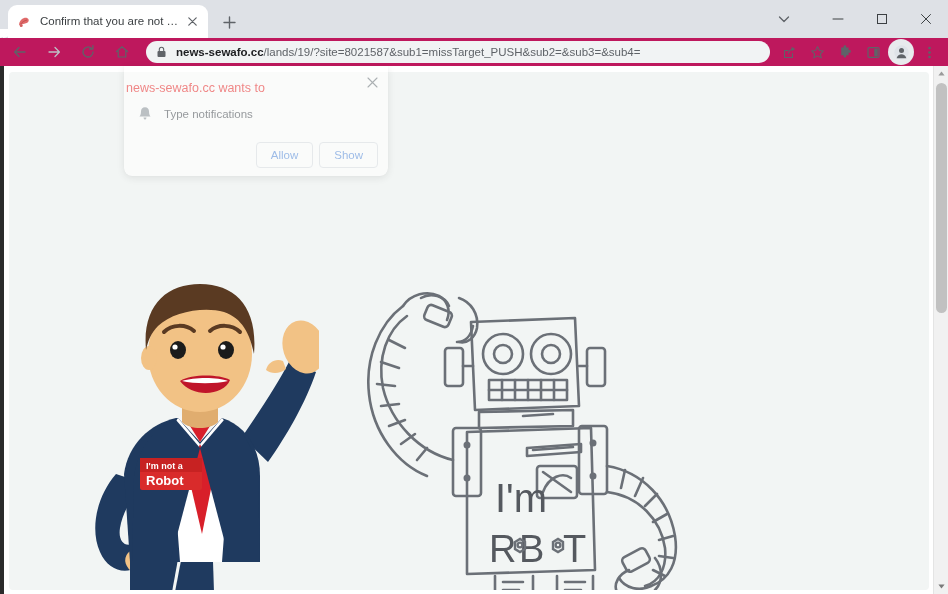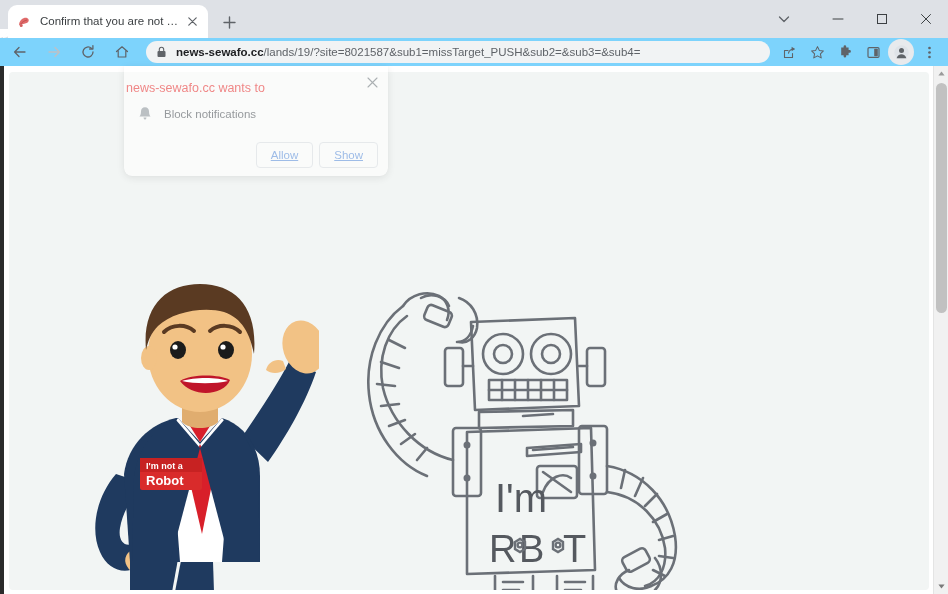--- a/index.html
+++ b/index.html
@@ -78,21 +78,21 @@
     position: absolute; right: 148px; top: 0;
     width: 32px; height: 38px;
     display: flex; align-items: center; justify-content: center;
     cursor: pointer;
   }
 
   
   #toolbar {
     position: absolute; left: 0; top: 38px;
     width: 948px; height: 28px;
-    background: #7dd3fc;
+    background: #be185d;
     display: flex; align-items: center;
   }
   .nav-btn {
     width: 28px; height: 28px; margin-left: 6px;
     display: flex; align-items: center; justify-content: center;
     border-radius: 50%;
     cursor: pointer;
   }
   #omnibox {
     flex: 1 1 auto;
@@ -218,21 +218,20 @@
   .perm-btn {
     height: 26px;
     padding: 0 14px;
     display: flex; align-items: center; justify-content: center;
     font-size: 11.5px;
     border-radius: 4px;
     border: 1px solid #dadce0;
     background: #ffffff;
     color: #6b9ae0;
     cursor: pointer;
-    text-decoration: underline;
   }
   #allow-button { border-color: #e0e3e7; }
   #block-button { border-color: #e0e3e7; }
 </style>
 </head>
 <body>
 
 <div id="browser-window">
 
   <div id="tab-strip">
@@ -514,21 +513,21 @@
 
   <div id="permission-bubble">
     <div id="permission-title">news-sewafo.cc wants to</div>
     <div id="permission-row">
       <span id="bell-icon">
         <svg width="14" height="15" viewBox="0 0 14 15">
           <path d="M7 1.2 C4.4 1.2, 3 3, 3 5.4 C3 8.6, 2 9.6, 1.4 10.6 L12.6 10.6 C12 9.6, 11 8.6, 11 5.4 C11 3, 9.6 1.2, 7 1.2 Z" fill="#9aa0a6"></path>
           <path d="M5.5 11.6 C5.7 13, 6.3 13.6, 7 13.6 C7.7 13.6, 8.3 13, 8.5 11.6 Z" fill="#9aa0a6"></path>
         </svg>
       </span>
-      <span id="permission-option">Block notifications</span>
+      <span id="permission-option">Type notifications</span>
     </div>
     <div id="permission-close">
       <svg width="11" height="11" viewBox="0 0 11 11">
         <path d="M1 1 L10 10 M10 1 L1 10" stroke="#80868b" stroke-width="1.1" stroke-linecap="round"></path>
       </svg>
     </div>
     <div id="permission-actions">
       <div class="perm-btn" id="allow-button" style="color: rgb(107, 154, 224);">Allow</div>
       <div class="perm-btn" id="block-button" style="color: rgb(107, 154, 224);">Show</div>
     </div>

